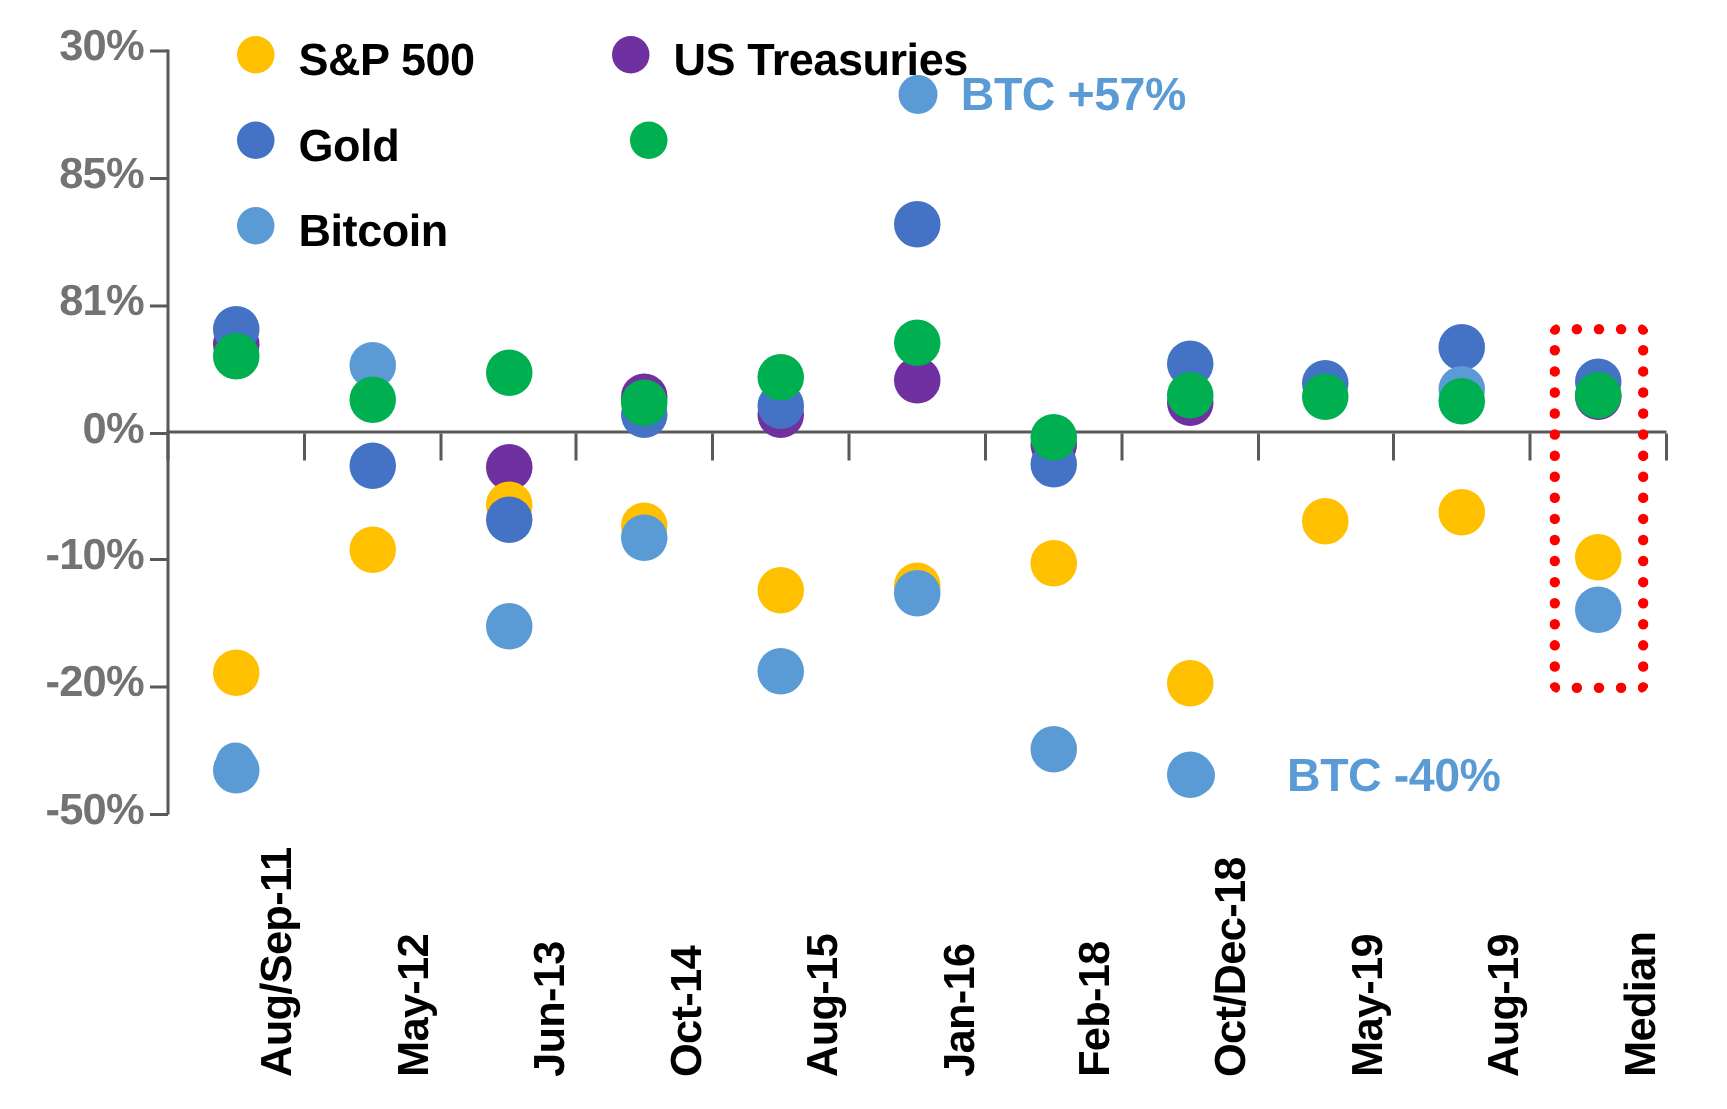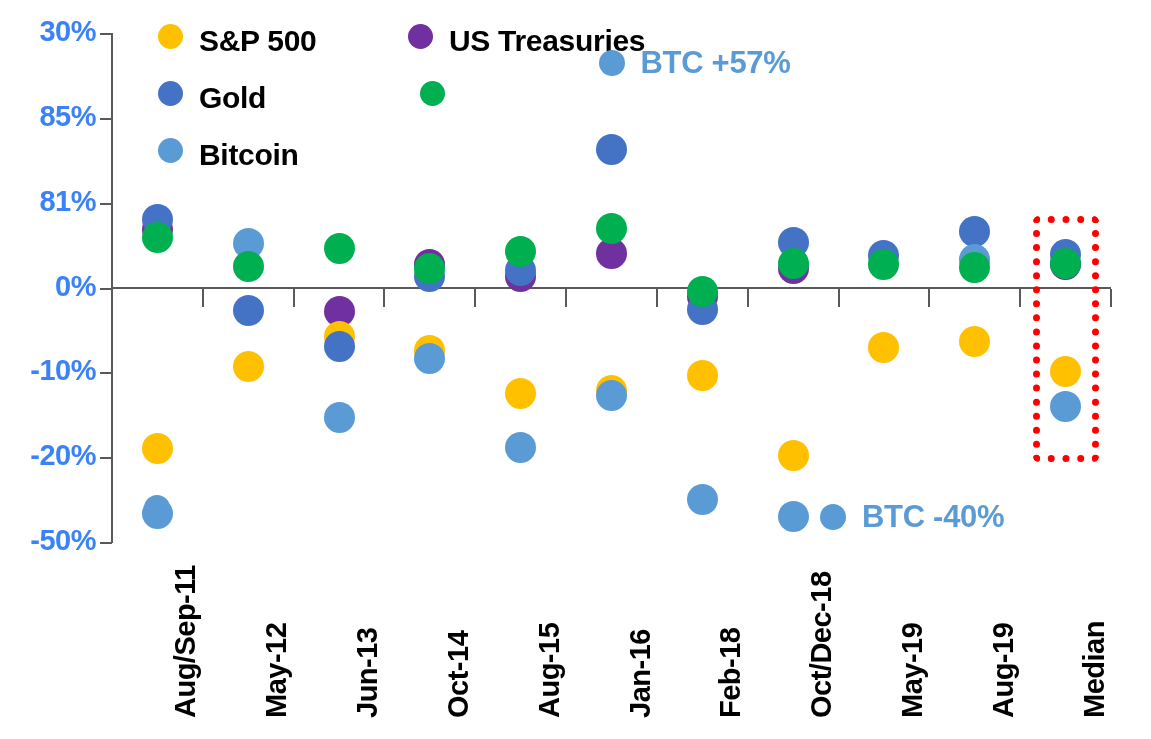--- a/index.html
+++ b/index.html
@@ -19,21 +19,21 @@
     width: 1151px; height: 739px;
   }
   .axis-line {
     position: absolute;
     background: #595959;
   }
   .ytick-label {
     position: absolute;
     font-size: 29px;
     font-weight: 700;
-    color: #3b82f6;
+    color: #737373;
     text-align: right;
     letter-spacing: -0.5px;
     white-space: nowrap;
   }
   .ytick-mark {
     position: absolute;
     height: 2px;
     background: #595959;
   }
   .xtick-mark {
@@ -232,19 +232,19 @@
       </div>
     </div>
   <div id="annot-layer">
       <div class="annot" style="left: 598.5px; top: 45.175px;">
         <span class="annot-dot" style="background: rgb(91, 155, 213);"></span>
         <span class="annot-text" style="color: rgb(91, 155, 213);">BTC +57%</span>
       </div>
       <div class="annot" style="left: 144.409px; top: 495.308px;">
         <span class="annot-dot" style="background: rgb(91, 155, 213);"></span>
       </div>
-      <div class="annot" style="left: 820px; top: 498.702px;">
+      <div class="annot" style="left: 784px; top: 498.702px; gap: 32px;">
         <span class="annot-dot" style="background: rgb(91, 155, 213);"></span>
         <span class="annot-text" style="color: rgb(91, 155, 213);">BTC -40%</span>
       </div>
     </div>
 
 </div>
 
 </body></html>

